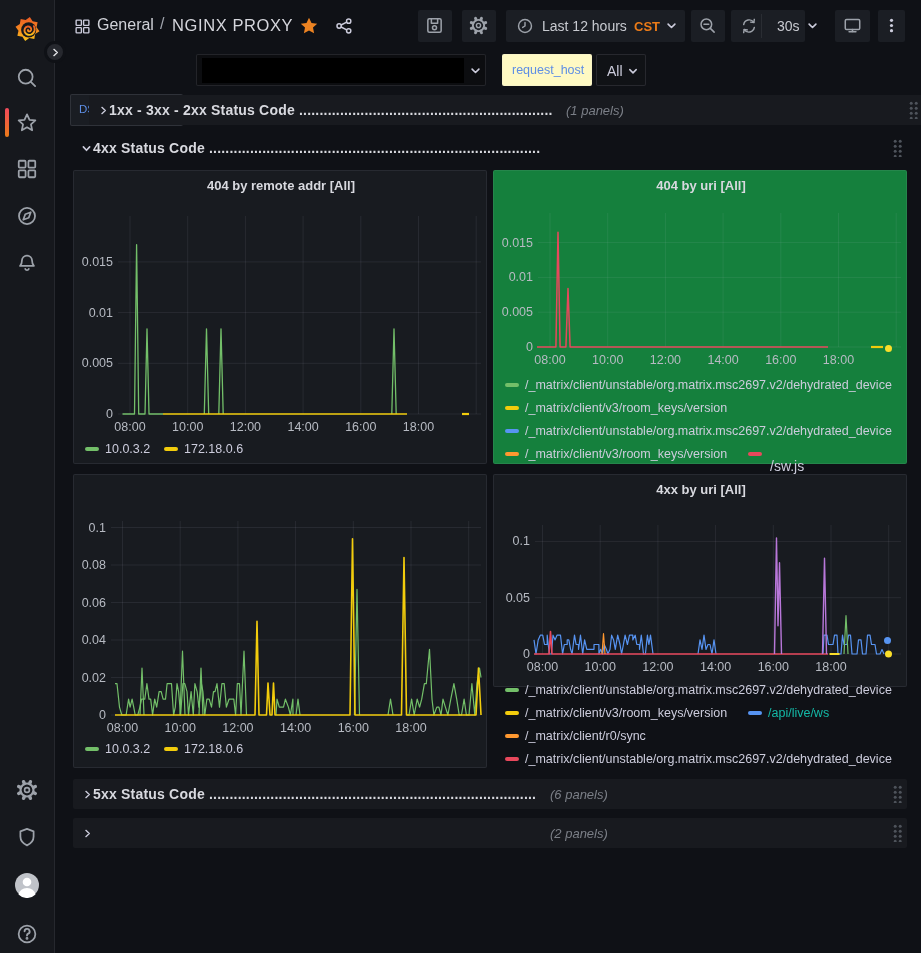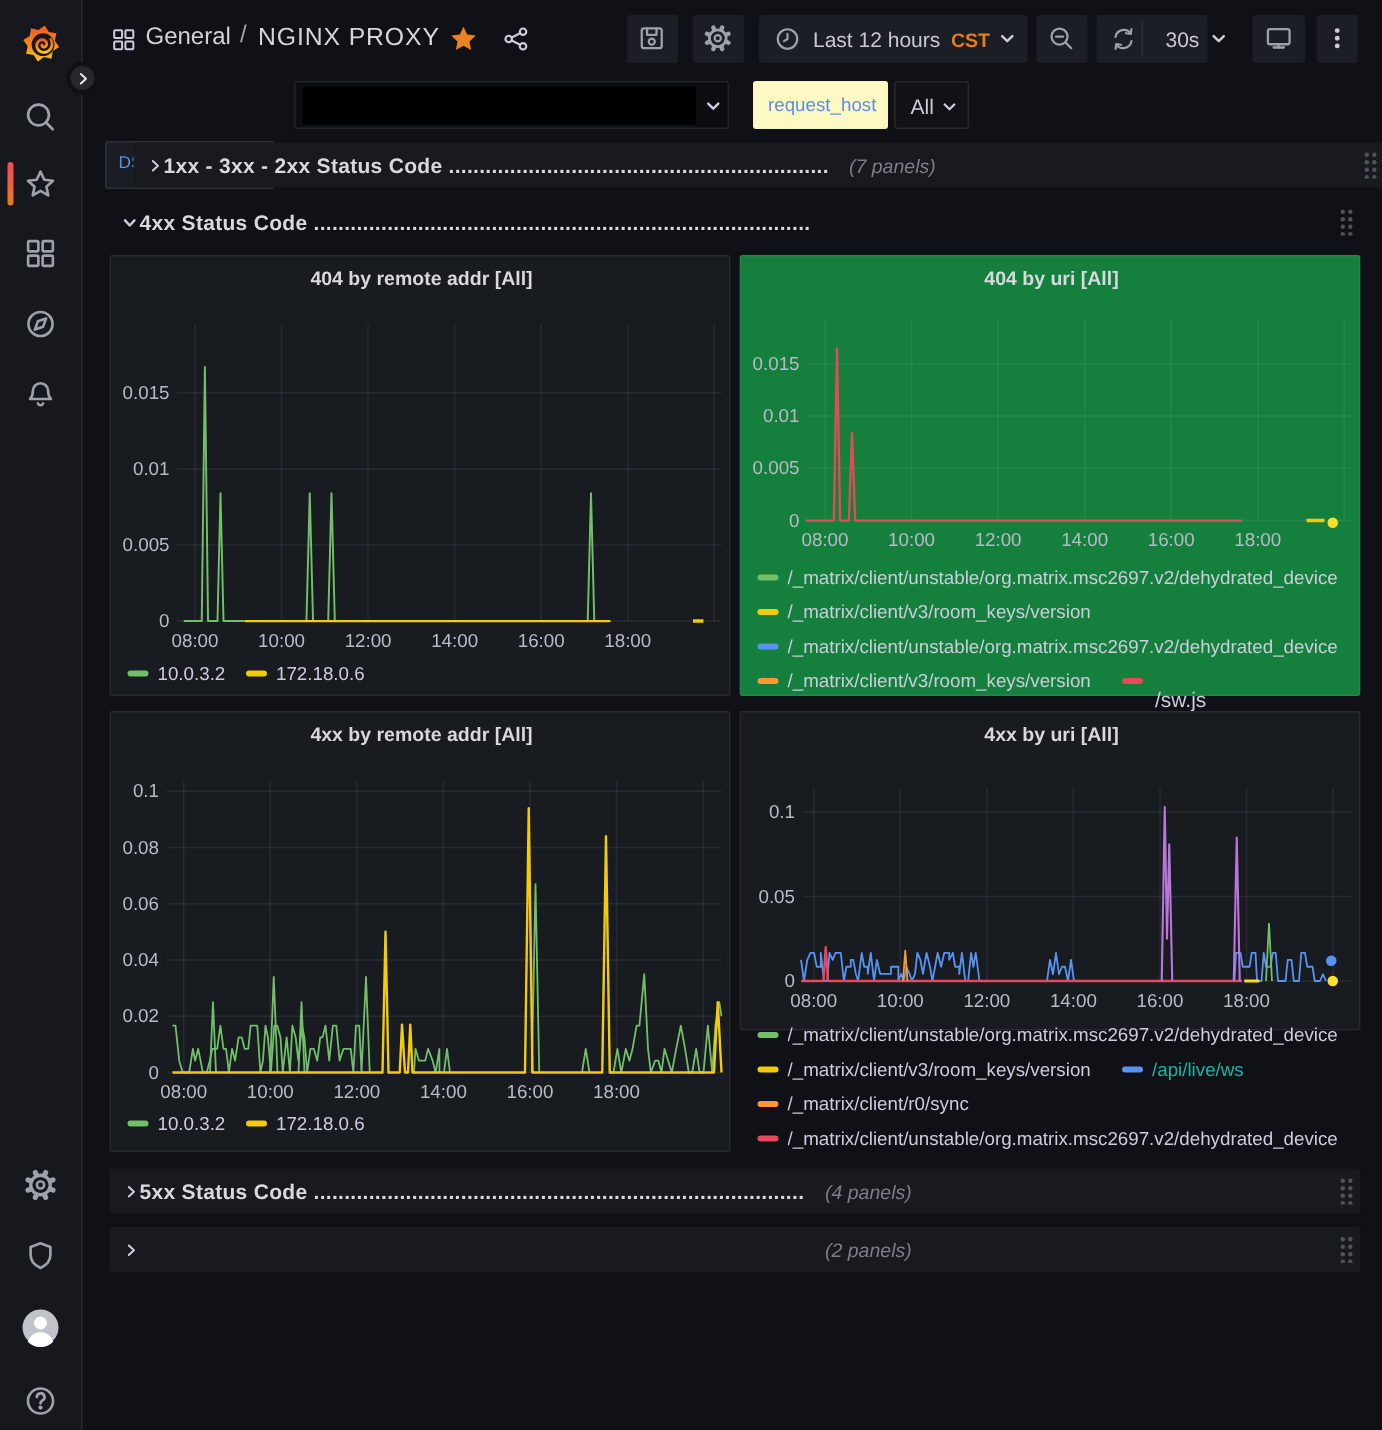--- a/index.html
+++ b/index.html
@@ -171,21 +171,21 @@
       <div class="abs" style="left:10px;top:8px;font-size:14px;color:#ccccdc">All</div>
       <svg style="position:absolute;left:28px;top:8px" width="16" height="16" viewBox="0 0 20 20" fill="none" stroke="#ccccdc" stroke-width="1.6" stroke-linecap="round" stroke-linejoin="round">
         <path d="M6 8.3 l4 4 l4 -4" stroke-width="1.9"></path>
       </svg>
     </div>
 <div class="abs" style="left:89px;top:95px;width:834px;height:30px;background:#181a1f;border-radius:2px">
       <svg style="position:absolute;left:10px;top:11px" width="9" height="9" viewBox="0 0 10 10" fill="none" stroke="#ccccdc" stroke-width="1.5" stroke-linecap="round" stroke-linejoin="round">
         <path d="M3.2 1.5 L7 5 L3.2 8.5"></path>
       </svg>
       <div class="abs" style="left:20px;top:7px;font-size:14px;font-weight:700;letter-spacing:0.2px;color:#d8d9df;white-space:nowrap">1xx - 3xx - 2xx Status Code ..............................................................</div>
-      <div class="abs" style="left:477px;top:8px;font-size:13px;font-style:italic;color:#7b7f87;white-space:nowrap">(7 panels)</div>
+      <div class="abs" style="left:477px;top:8px;font-size:13px;font-style:italic;color:#7b7f87;white-space:nowrap">(1 panels)</div>
       <svg style="position:absolute;left:820px;top:6px" width="10" height="18" viewBox="0 0 10 18">
         <circle cx="2.2" cy="2.2" r="1.5" fill="#4e535b"></circle>
         <circle cx="7.2" cy="2.2" r="1.5" fill="#4e535b"></circle>
         <circle cx="2.2" cy="7.2" r="1.5" fill="#4e535b"></circle>
         <circle cx="7.2" cy="7.2" r="1.5" fill="#4e535b"></circle>
         <circle cx="2.2" cy="12.2" r="1.5" fill="#4e535b"></circle>
         <circle cx="7.2" cy="12.2" r="1.5" fill="#4e535b"></circle>
         <circle cx="2.2" cy="17.2" r="1.5" fill="#4e535b"></circle>
         <circle cx="7.2" cy="17.2" r="1.5" fill="#4e535b"></circle>
       </svg>
@@ -275,21 +275,20 @@
       <div style="position:absolute;left:11px;top:235px;width:14px;height:4px;border-radius:2px;background:#f2cc0c"></div>
       <div style="position:absolute;left:31px;top:230px;white-space:nowrap;font-size:12.5px;color:#ccccdc">/_matrix/client/v3/room_keys/version</div>
       <div style="position:absolute;left:11px;top:258px;width:14px;height:4px;border-radius:2px;background:#5794f2"></div>
       <div style="position:absolute;left:31px;top:253px;width:372px;overflow:hidden;white-space:nowrap;font-size:12.5px;color:#ccccdc">/_matrix/client/unstable/org.matrix.msc2697.v2/dehydrated_device</div>
       <div style="position:absolute;left:11px;top:281px;width:14px;height:4px;border-radius:2px;background:#ff9830"></div>
       <div style="position:absolute;left:31px;top:276px;white-space:nowrap;font-size:12.5px;color:#ccccdc">/_matrix/client/v3/room_keys/version</div>
       <div style="position:absolute;left:254px;top:281px;width:14px;height:4px;border-radius:2px;background:#e8485c"></div>
       <div style="position:absolute;left:276px;top:287px;white-space:nowrap;font-size:14px;color:#ccccdc">/sw.js</div>
     </div>
 <div class="abs" style="left:73px;top:474px;width:414px;height:294px;background:#181b20;border:1px solid rgba(204,204,220,0.09);border-radius:2px">
-      <div class="abs" style="left:0;top:7px;width:414px;text-align:center;font-size:13px;font-weight:700;color:#d8d9df">4xx by remote addr [All]</div>
       <svg width="414" height="294" style="position:absolute;left:0;top:0">
         <line x1="37" y1="240.0" x2="407" y2="240.0" stroke="rgba(204,204,220,0.09)" stroke-width="1"></line>
         <text x="32" y="244.0" text-anchor="end" font-size="12.5" fill="#b6bac2">0</text>
         <line x1="37" y1="202.5" x2="407" y2="202.5" stroke="rgba(204,204,220,0.09)" stroke-width="1"></line>
         <text x="32" y="206.5" text-anchor="end" font-size="12.5" fill="#b6bac2">0.02</text>
         <line x1="37" y1="165.0" x2="407" y2="165.0" stroke="rgba(204,204,220,0.09)" stroke-width="1"></line>
         <text x="32" y="169.0" text-anchor="end" font-size="12.5" fill="#b6bac2">0.04</text>
         <line x1="37" y1="127.5" x2="407" y2="127.5" stroke="rgba(204,204,220,0.09)" stroke-width="1"></line>
         <text x="32" y="131.5" text-anchor="end" font-size="12.5" fill="#b6bac2">0.06</text>
         <line x1="37" y1="90.0" x2="407" y2="90.0" stroke="rgba(204,204,220,0.09)" stroke-width="1"></line>
@@ -368,21 +367,21 @@
       <div style="position:absolute;left:11px;top:259px;width:14px;height:4px;border-radius:2px;background:#ff9830"></div>
       <div style="position:absolute;left:31px;top:254px;white-space:nowrap;font-size:12.5px;color:#ccccdc">/_matrix/client/r0/sync</div>
       <div style="position:absolute;left:11px;top:282px;width:14px;height:4px;border-radius:2px;background:#e8485c"></div>
       <div style="position:absolute;left:31px;top:277px;width:372px;overflow:hidden;white-space:nowrap;font-size:12.5px;color:#ccccdc">/_matrix/client/unstable/org.matrix.msc2697.v2/dehydrated_device</div>
     </div>
 <div class="abs" style="left:73px;top:779px;width:834px;height:30px;background:#181a1f;border-radius:2px">
       <svg style="position:absolute;left:10px;top:11px" width="9" height="9" viewBox="0 0 10 10" fill="none" stroke="#ccccdc" stroke-width="1.5" stroke-linecap="round" stroke-linejoin="round">
         <path d="M3.2 1.5 L7 5 L3.2 8.5"></path>
       </svg>
       <div class="abs" style="left:20px;top:7px;font-size:14px;font-weight:700;letter-spacing:0.2px;color:#d8d9df;white-space:nowrap">5xx Status Code ................................................................................</div>
-      <div class="abs" style="left:477px;top:8px;font-size:13px;font-style:italic;color:#7b7f87;white-space:nowrap">(4 panels)</div>
+      <div class="abs" style="left:477px;top:8px;font-size:13px;font-style:italic;color:#7b7f87;white-space:nowrap">(6 panels)</div>
       <svg style="position:absolute;left:820px;top:6px" width="10" height="18" viewBox="0 0 10 18">
         <circle cx="2.2" cy="2.2" r="1.5" fill="#4e535b"></circle>
         <circle cx="7.2" cy="2.2" r="1.5" fill="#4e535b"></circle>
         <circle cx="2.2" cy="7.2" r="1.5" fill="#4e535b"></circle>
         <circle cx="7.2" cy="7.2" r="1.5" fill="#4e535b"></circle>
         <circle cx="2.2" cy="12.2" r="1.5" fill="#4e535b"></circle>
         <circle cx="7.2" cy="12.2" r="1.5" fill="#4e535b"></circle>
         <circle cx="2.2" cy="17.2" r="1.5" fill="#4e535b"></circle>
         <circle cx="7.2" cy="17.2" r="1.5" fill="#4e535b"></circle>
       </svg>

